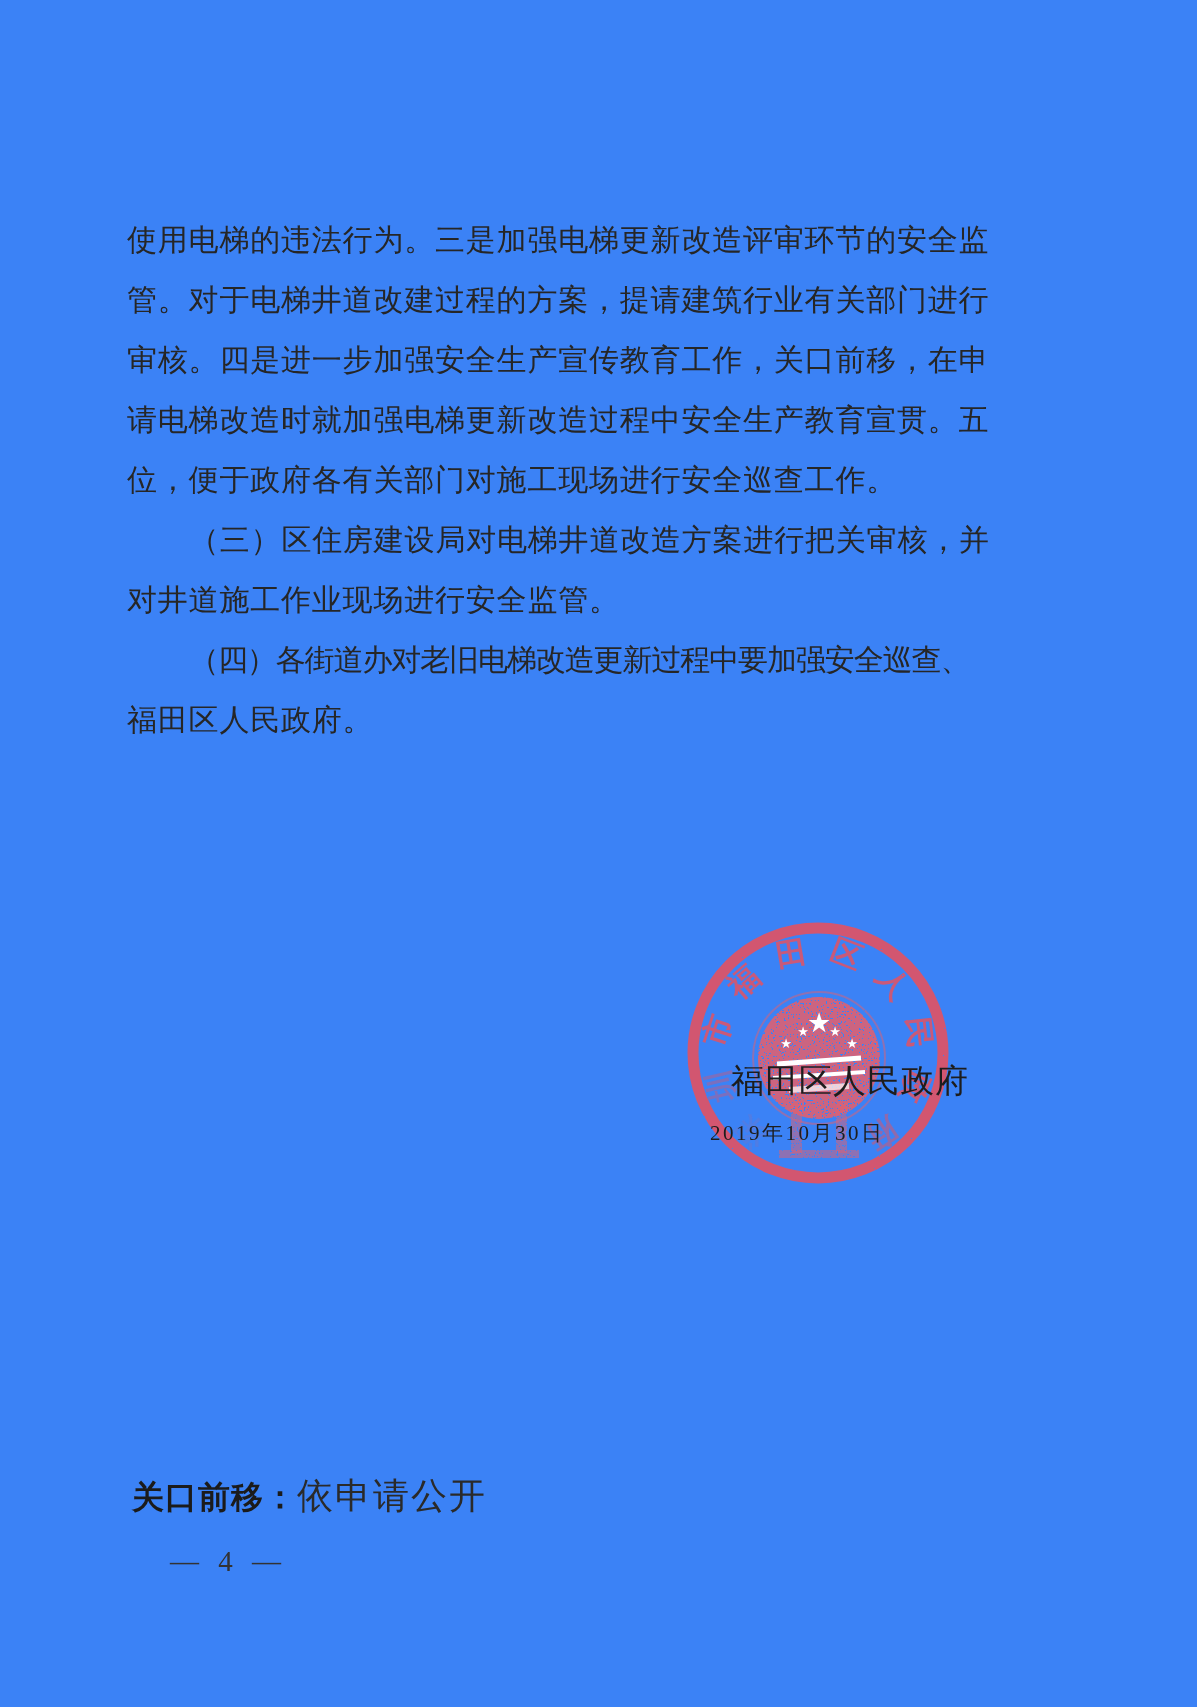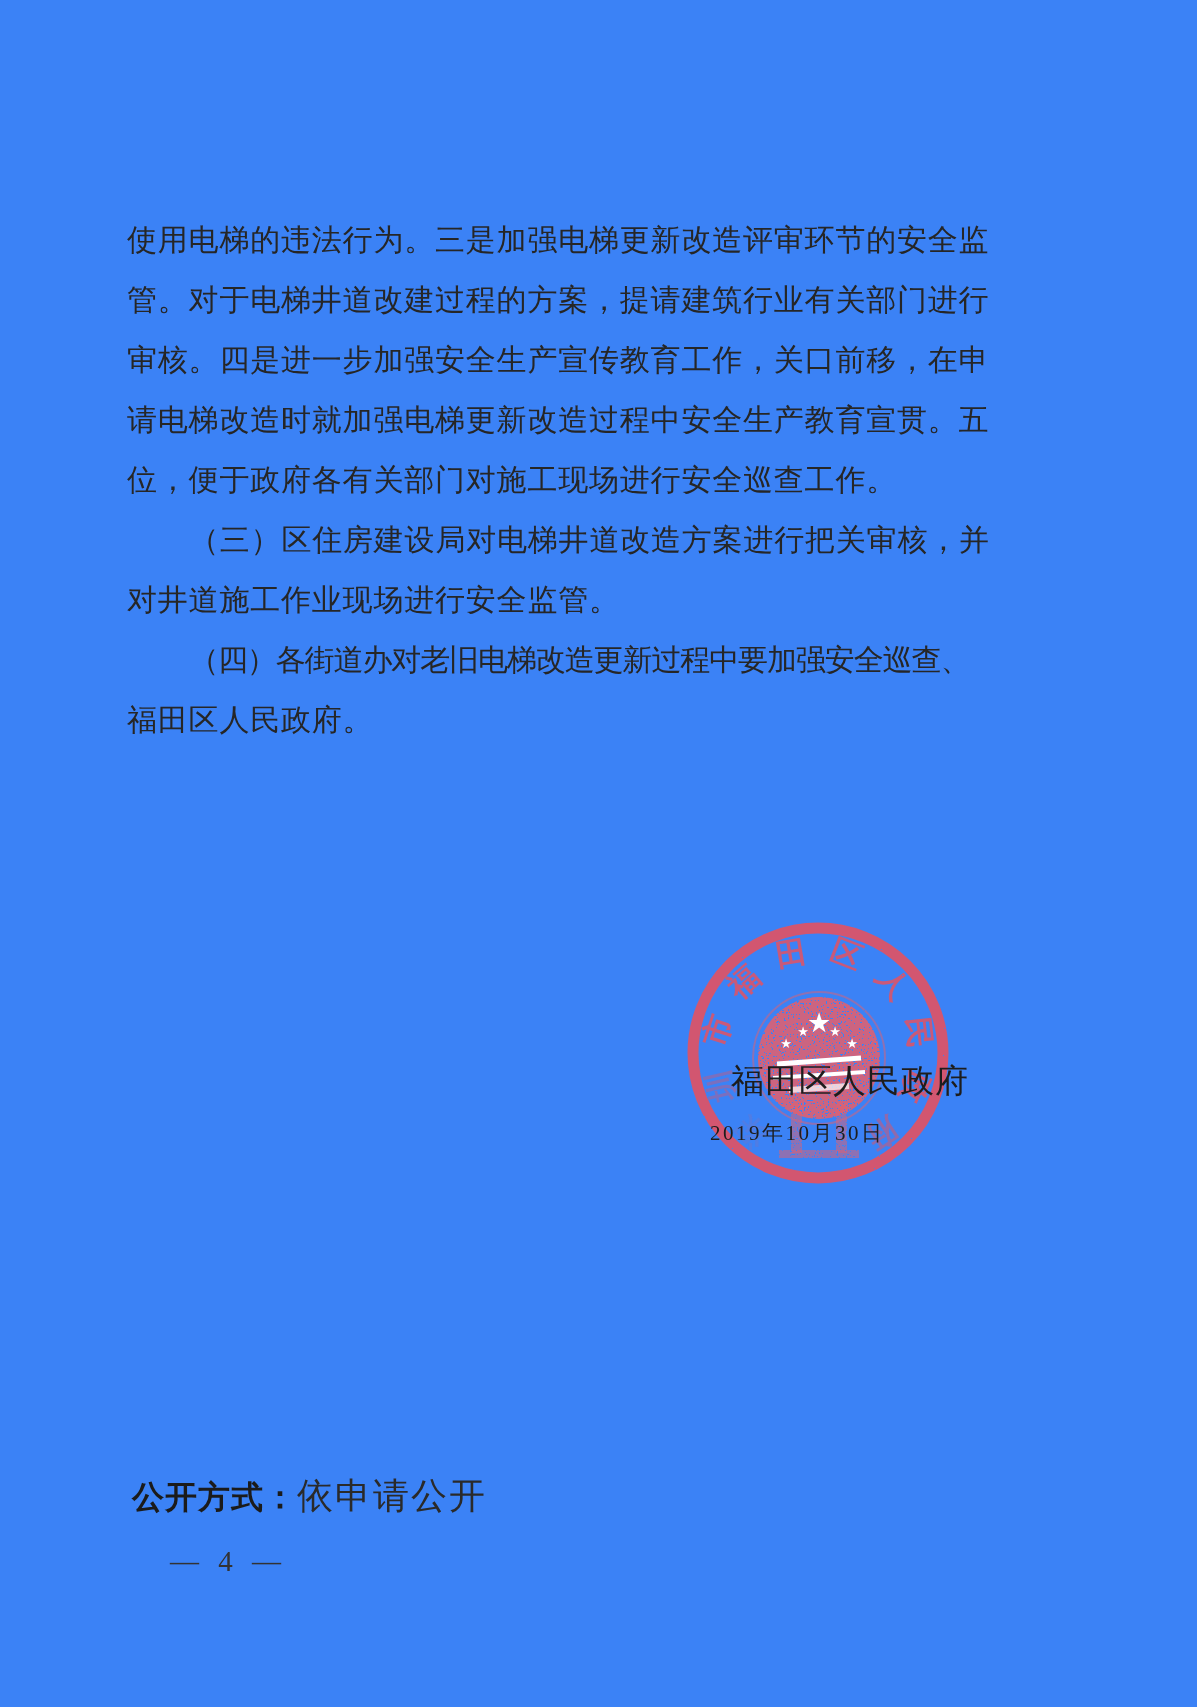--- a/index.html
+++ b/index.html
@@ -123,18 +123,18 @@
           <rect x="-40" y="92" width="80" height="8"></rect>
         </g>
       </g>
     </svg>
   </div>
 
   <div class="seal-issuer">福田区人民政府</div>
   <div class="seal-date">2019年10月30日</div>
 
   <div class="footer-method">
-    <span class="label">公开方式：</span><span class="value">依申请公开</span>
+    <span class="label">关口前移：</span><span class="value">依申请公开</span>
   </div>
 
   <div class="page-number">— 4 —</div>
 
 </div>
 
 </body></html>

